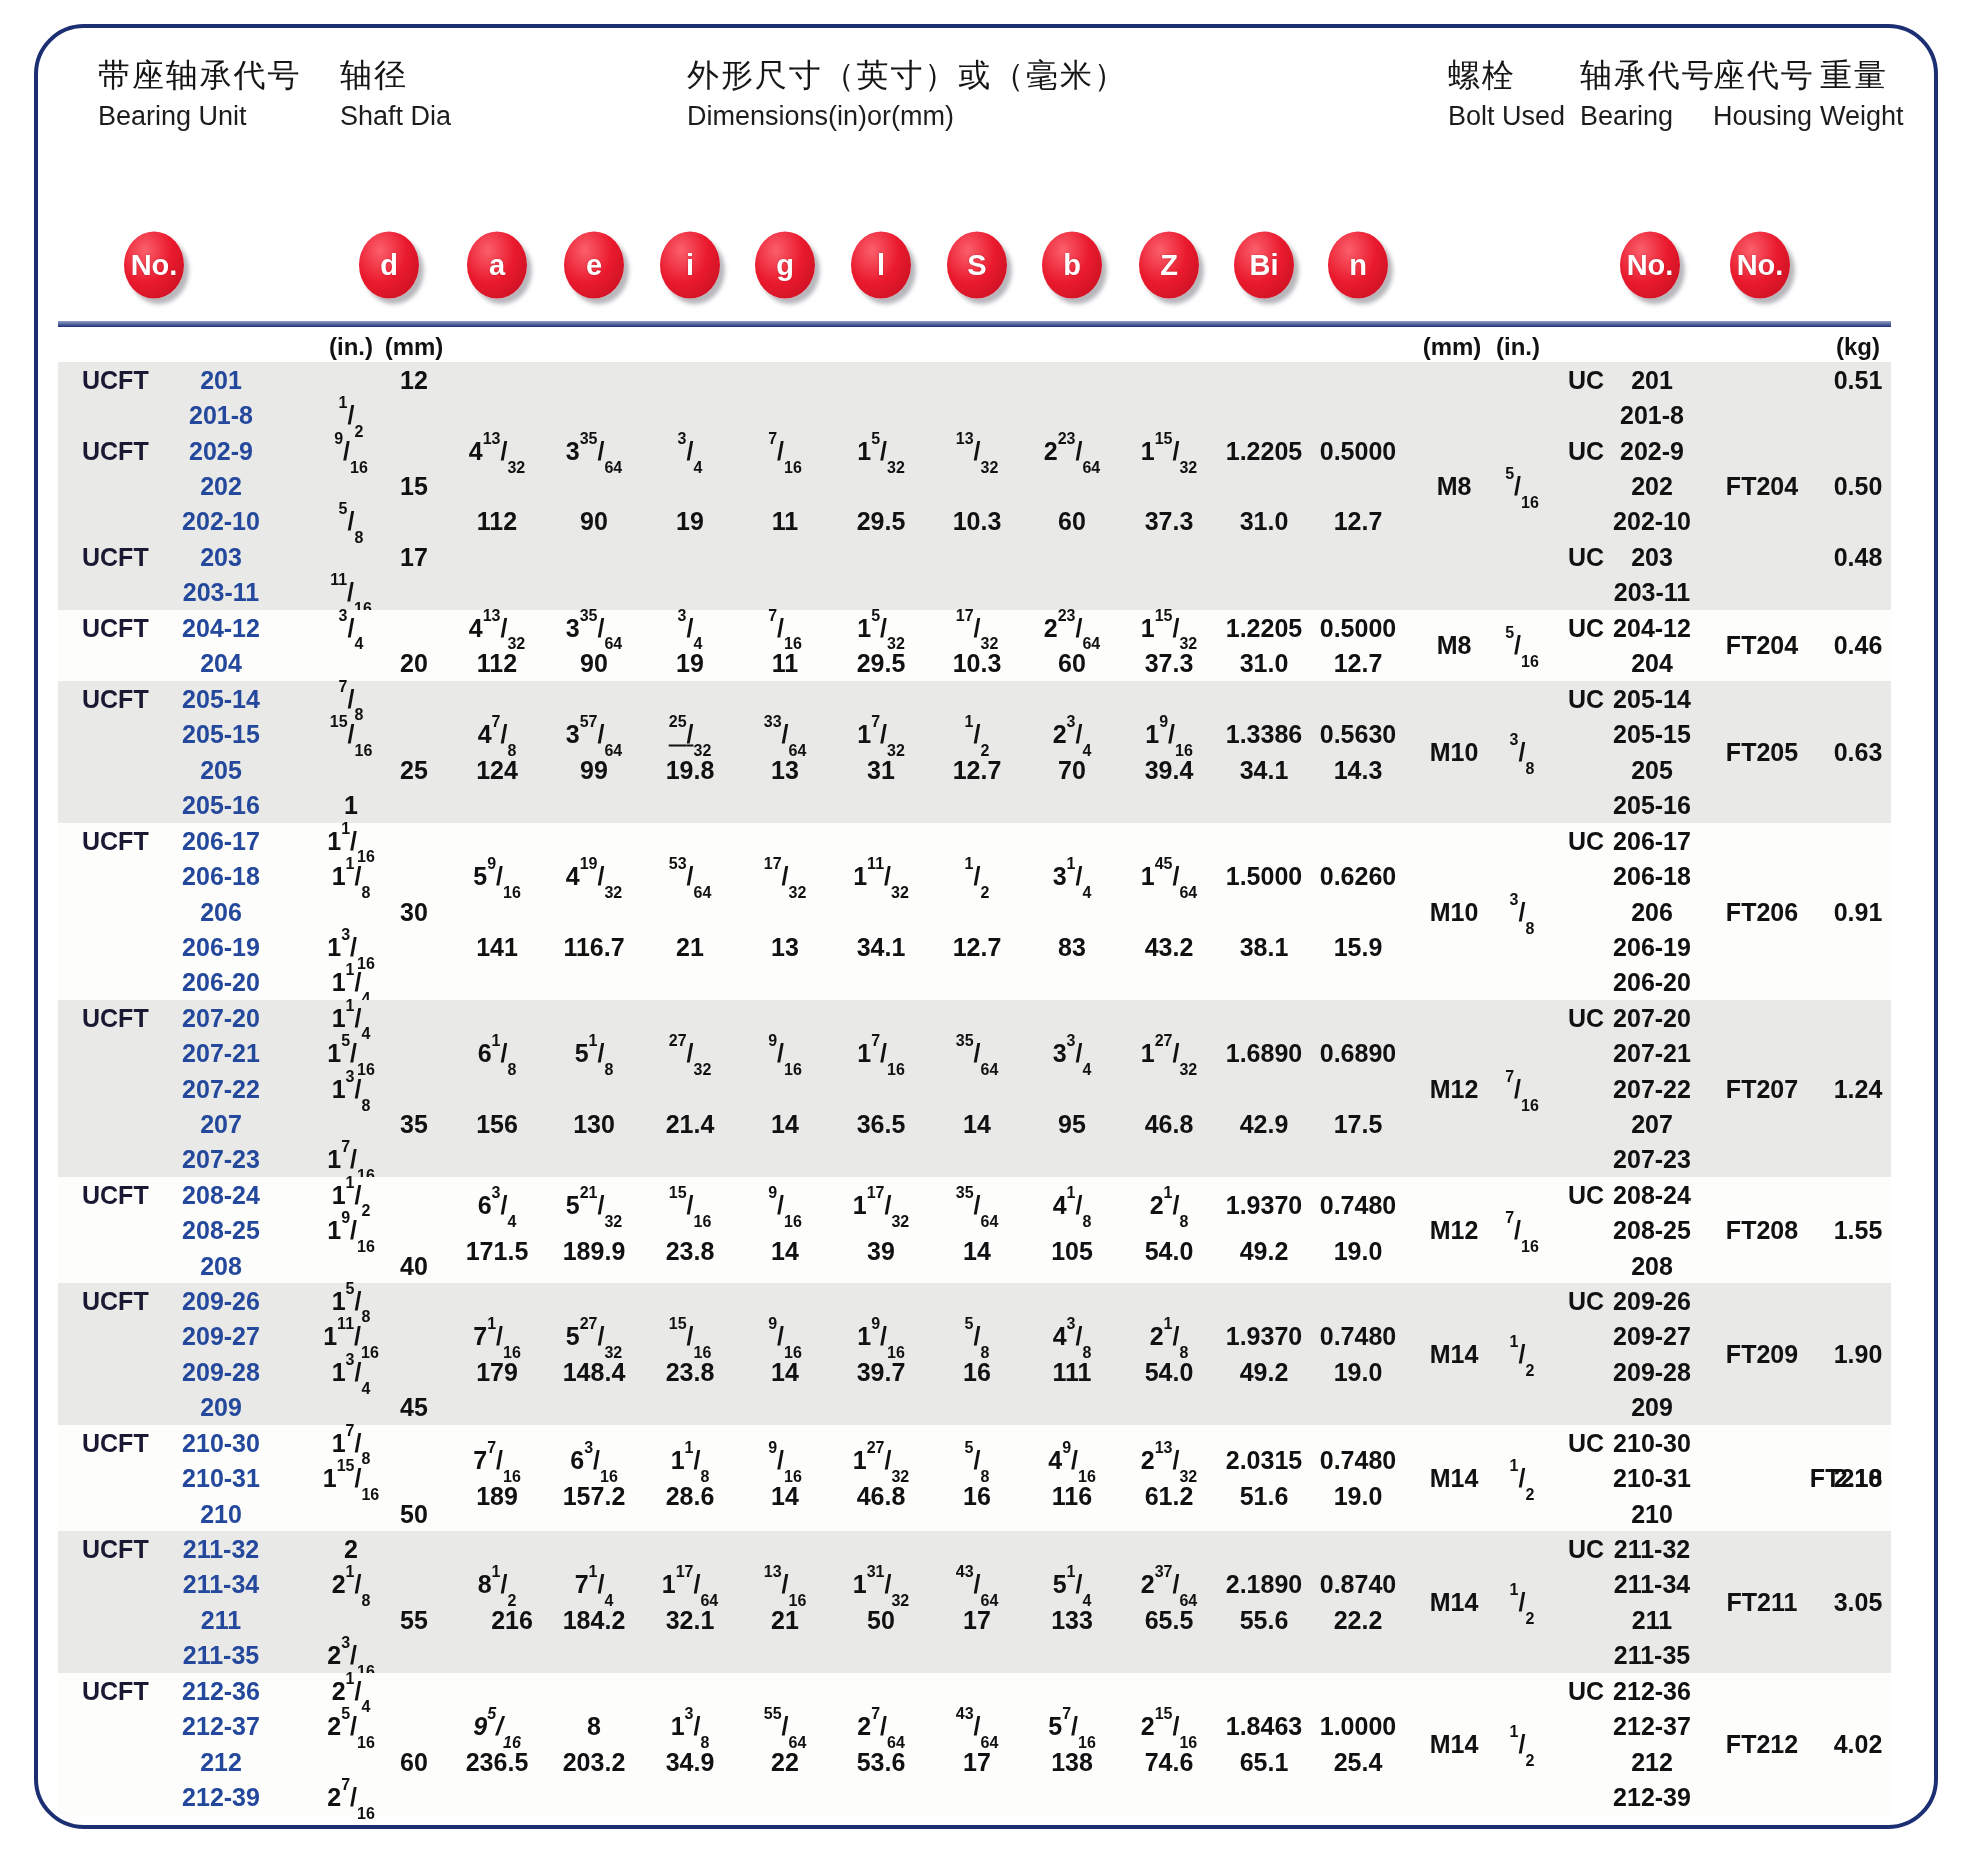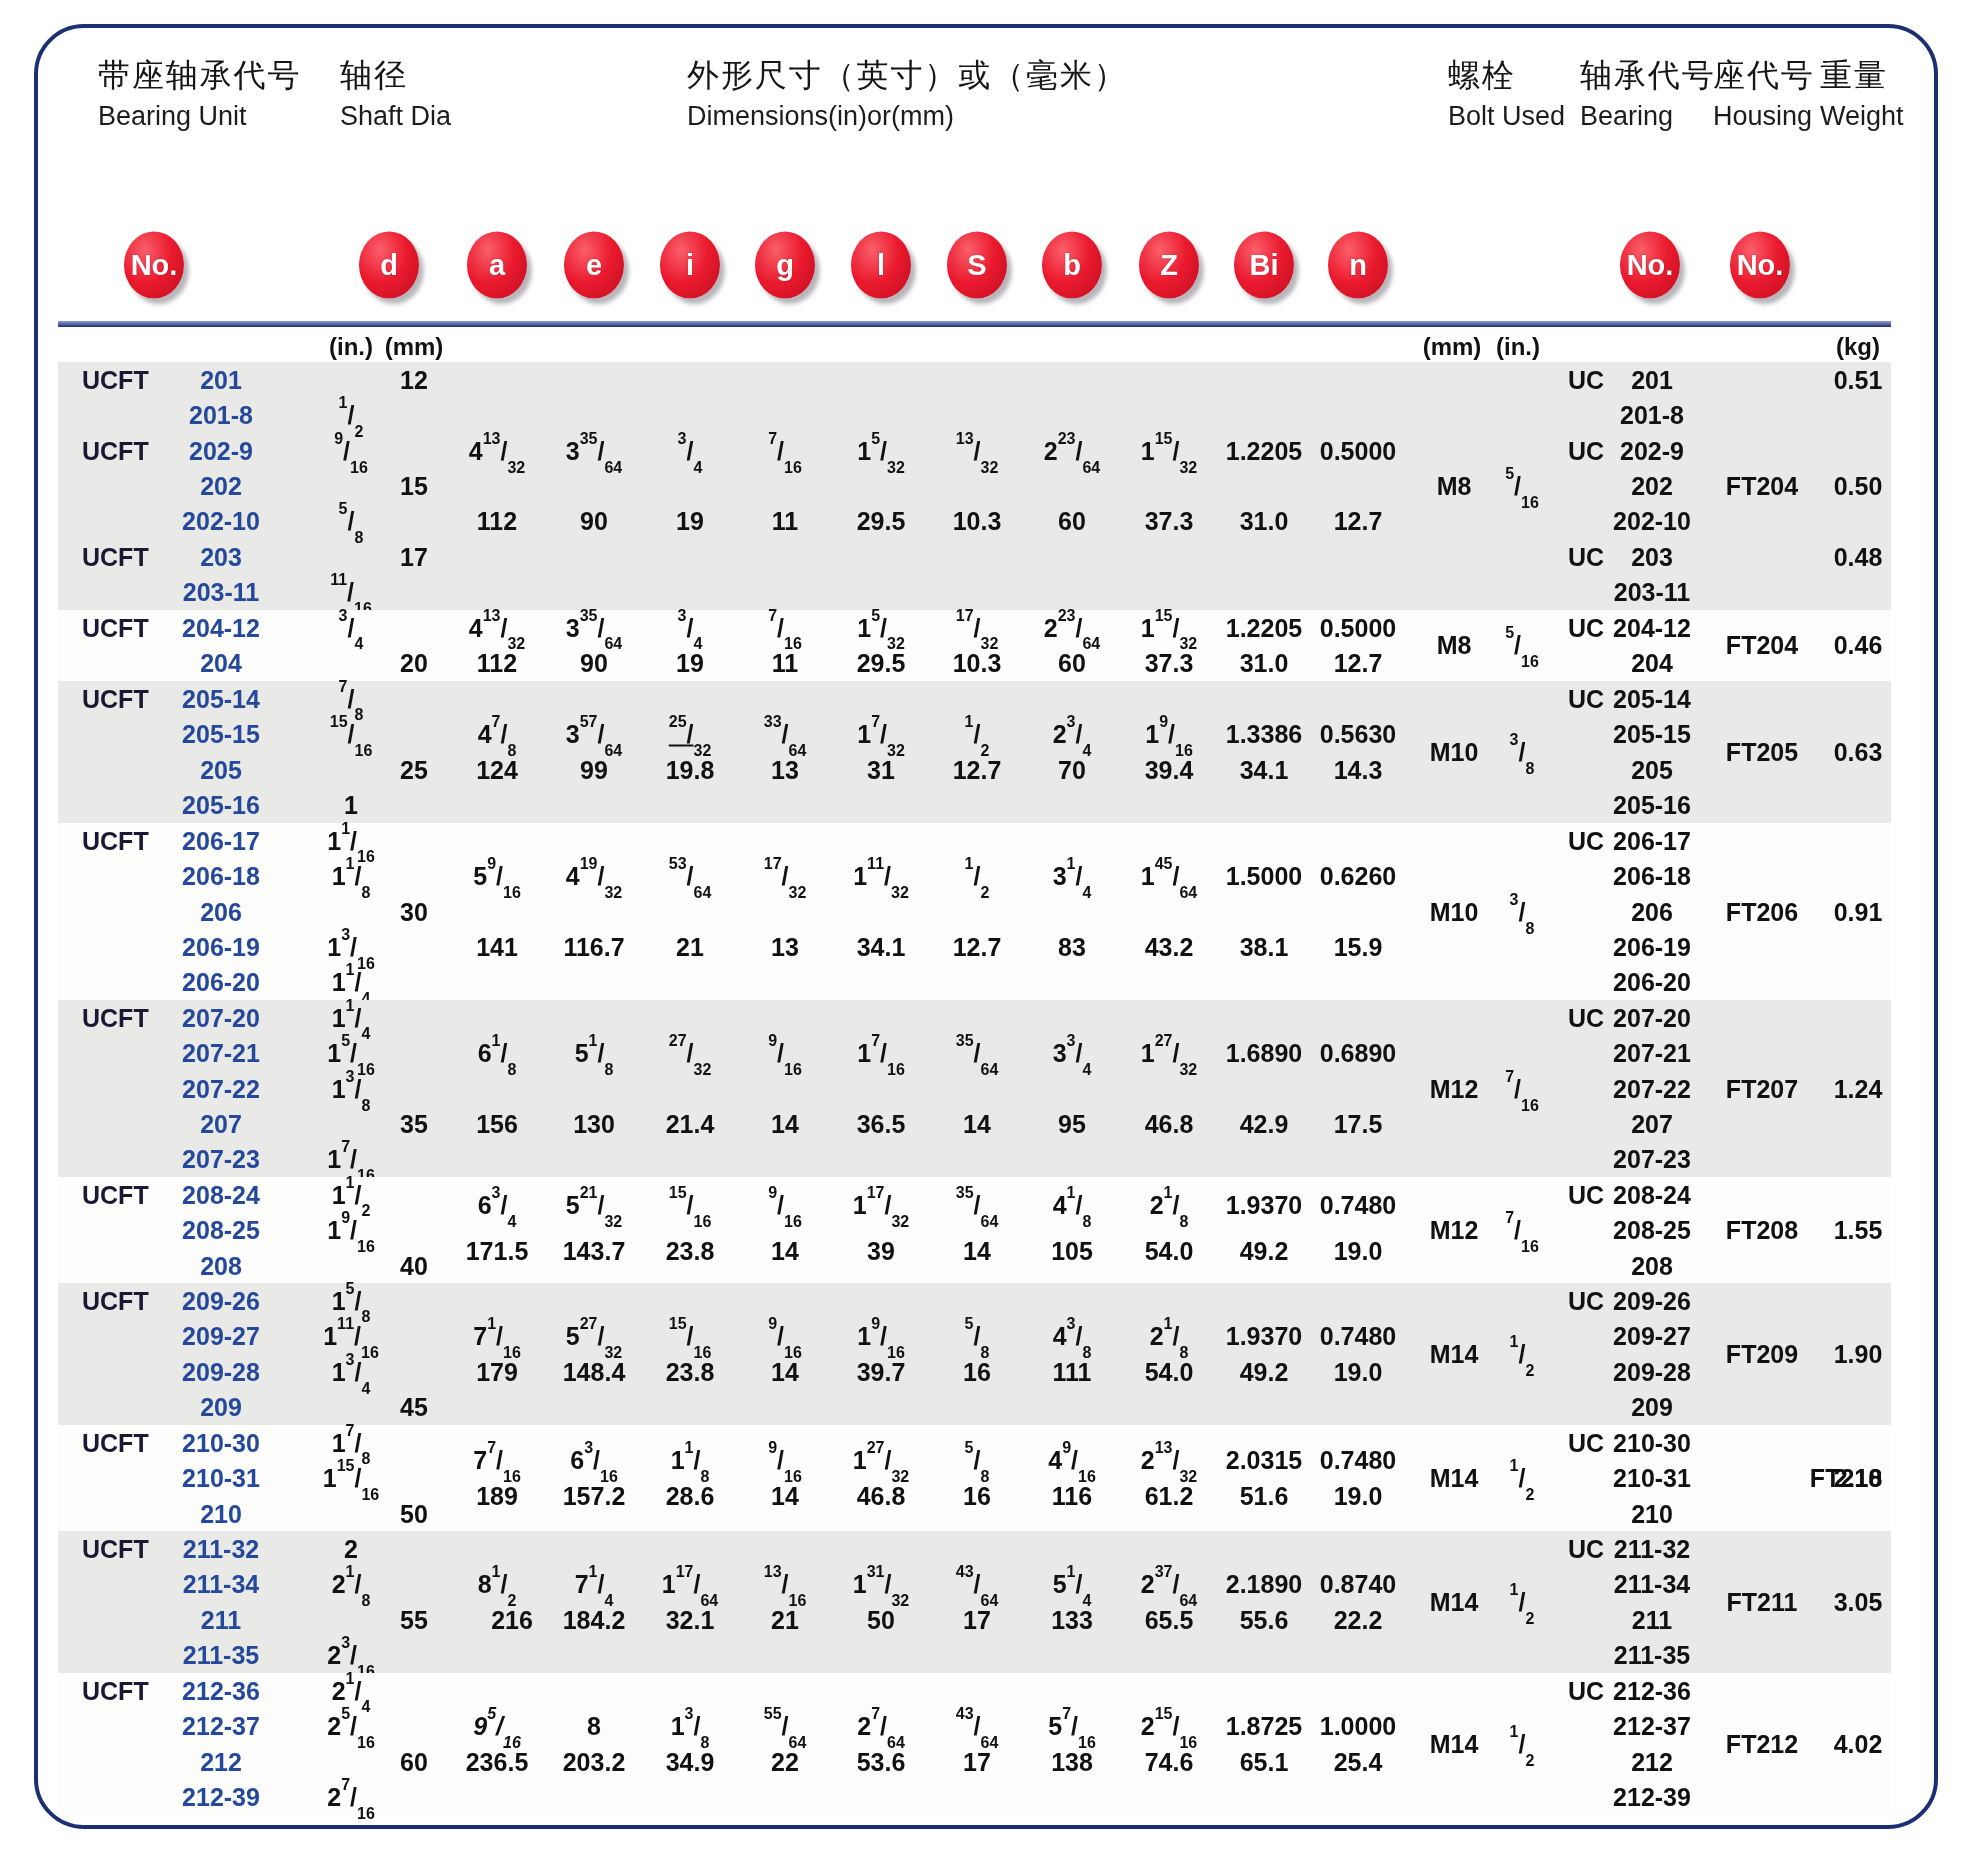--- a/index.html
+++ b/index.html
@@ -316,21 +316,21 @@
       <span class="cell" style="left: 536px; top: 28px;">5<sup>21</sup>/<sub>32</sub></span>
       <span class="cell" style="left: 632px; top: 28px;"><sup>15</sup>/<sub>16</sub></span>
       <span class="cell" style="left: 727px; top: 28px;"><sup>9</sup>/<sub>16</sub></span>
       <span class="cell" style="left: 823px; top: 28px;">1<sup>17</sup>/<sub>32</sub></span>
       <span class="cell" style="left: 919px; top: 28px;"><sup>35</sup>/<sub>64</sub></span>
       <span class="cell" style="left: 1014px; top: 28px;">4<sup>1</sup>/<sub>8</sub></span>
       <span class="cell" style="left: 1111px; top: 28px;">2<sup>1</sup>/<sub>8</sub></span>
       <span class="cell" style="left: 1206px; top: 28px;">1.9370</span>
       <span class="cell" style="left: 1300px; top: 28px;">0.7480</span>
       <span class="cell" style="left: 439px; top: 74px;">171.5</span>
-      <span class="cell" style="left: 536px; top: 74px;">143.7</span>
+      <span class="cell" style="left: 536px; top: 74px;">189.9</span>
       <span class="cell" style="left: 632px; top: 74px;">23.8</span>
       <span class="cell" style="left: 727px; top: 74px;">14</span>
       <span class="cell" style="left: 823px; top: 74px;">39</span>
       <span class="cell" style="left: 919px; top: 74px;">14</span>
       <span class="cell" style="left: 1014px; top: 74px;">105</span>
       <span class="cell" style="left: 1111px; top: 74px;">54.0</span>
       <span class="cell" style="left: 1206px; top: 74px;">49.2</span>
       <span class="cell" style="left: 1300px; top: 74px;">19.0</span>
       <span class="cell" style="left: 1396px; top: 53px;">M12</span>
       <span class="cell" style="left: 1464px; top: 53px;"><sup>7</sup>/<sub>16</sub></span>
@@ -470,21 +470,21 @@
       <span class="cell" style="left: 293px; top: 124px;">2<sup>7</sup>/<sub>16</sub></span>
       <span class="cell" style="left: 1594px; top: 124px;">212-39</span>
       <span class="cell" style="left: 439px; top: 53px; font-style: italic;">9<sup>5</sup>/<sub>16</sub></span>
       <span class="cell" style="left: 536px; top: 53px;">8</span>
       <span class="cell" style="left: 632px; top: 53px;">1<sup>3</sup>/<sub>8</sub></span>
       <span class="cell" style="left: 727px; top: 53px;"><sup>55</sup>/<sub>64</sub></span>
       <span class="cell" style="left: 823px; top: 53px;">2<sup>7</sup>/<sub>64</sub></span>
       <span class="cell" style="left: 919px; top: 53px;"><sup>43</sup>/<sub>64</sub></span>
       <span class="cell" style="left: 1014px; top: 53px;">5<sup>7</sup>/<sub>16</sub></span>
       <span class="cell" style="left: 1111px; top: 53px;">2<sup>15</sup>/<sub>16</sub></span>
-      <span class="cell" style="left: 1206px; top: 53px;">1.8725</span>
+      <span class="cell" style="left: 1206px; top: 53px;">1.8463</span>
       <span class="cell" style="left: 1300px; top: 53px;">1.0000</span>
       <span class="cell" style="left: 439px; top: 89px;">236.5</span>
       <span class="cell" style="left: 536px; top: 89px;">203.2</span>
       <span class="cell" style="left: 632px; top: 89px;">34.9</span>
       <span class="cell" style="left: 727px; top: 89px;">22</span>
       <span class="cell" style="left: 823px; top: 89px;">53.6</span>
       <span class="cell" style="left: 919px; top: 89px;">17</span>
       <span class="cell" style="left: 1014px; top: 89px;">138</span>
       <span class="cell" style="left: 1111px; top: 89px;">74.6</span>
       <span class="cell" style="left: 1206px; top: 89px;">65.1</span>

